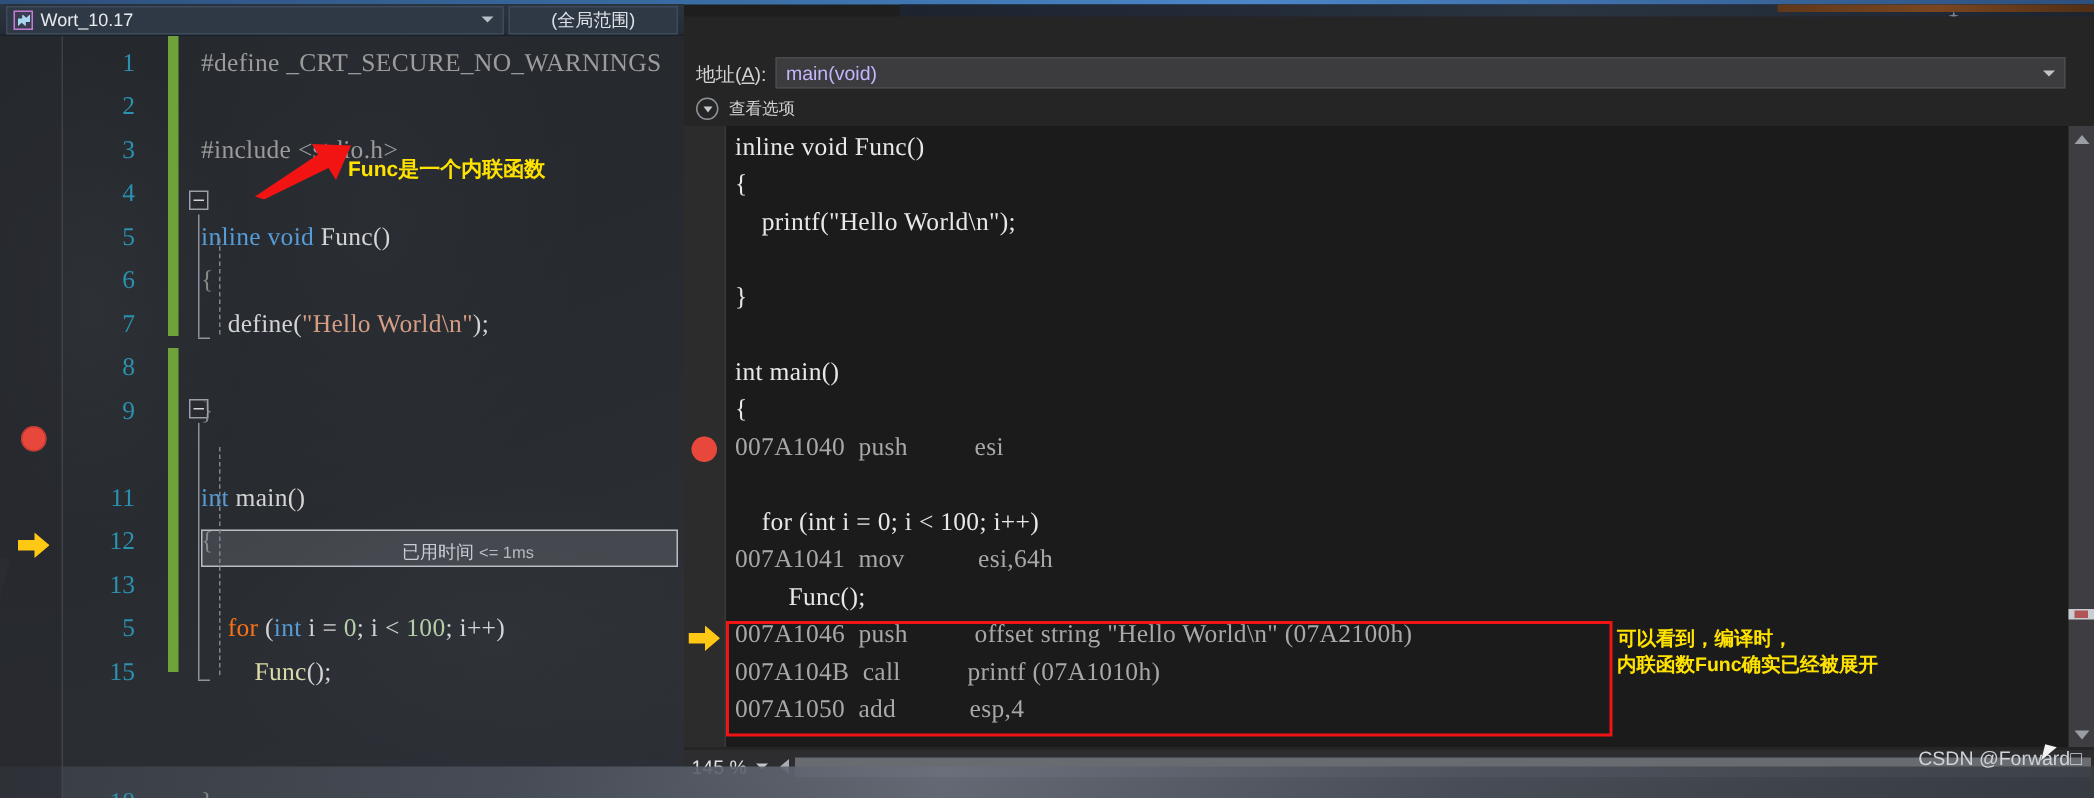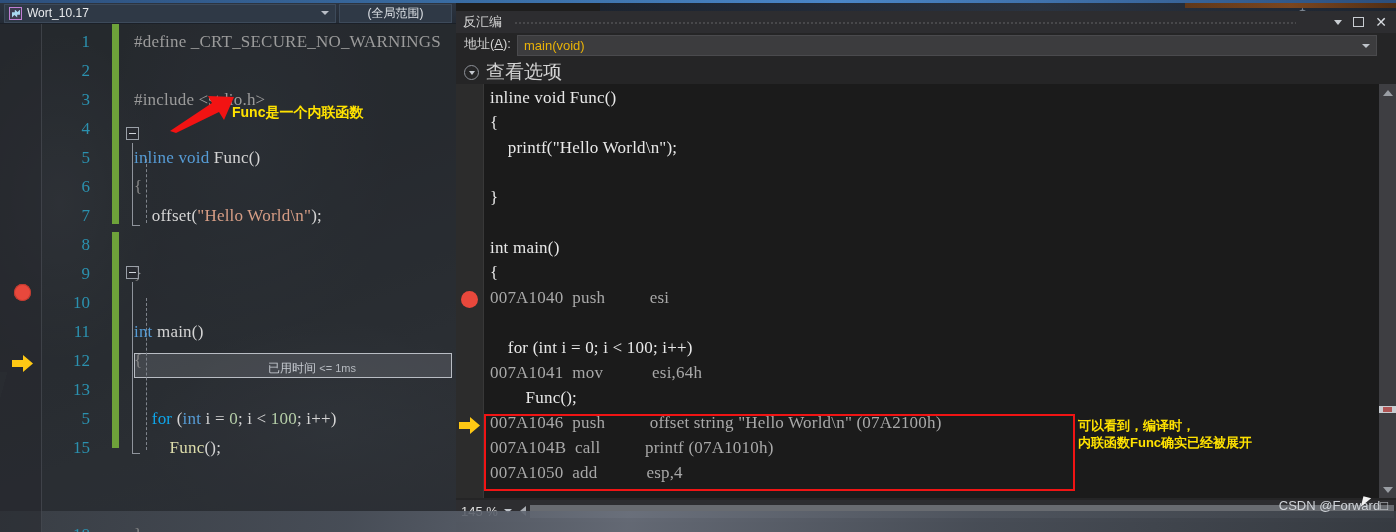--- a/index.html
+++ b/index.html
@@ -118,21 +118,21 @@
     color:#2b91af; font-size:17px;
     font-family:"Liberation Serif", serif;
   }
   .code {
     position:absolute; left:134px; white-space:pre;
     font-size:17px; font-family:"Liberation Serif", serif;
     letter-spacing:.2px;
   }
   .c-pre   { color:#9b9b9b; }
   .c-kw    { color:#569cd6; }
-  .c-kw2   { color:#0ea5e9;margin-top:48px; }
+  .c-kw2   { color:#f97316;margin-top:48px; }
   .c-fn    { color:#dcdcaa; }
   .c-plain { color:#d4d4d4; }
   .c-str   { color:#d69d85; }
   .c-num   { color:#b5cea8; }
   .c-punct { color:#d4d4d4; }
   .c-brace { color:#888; }
 
   .fold-box {
     position:absolute; left:126px; width:13px; height:13px;
     border:1px solid #9aa0a8; background:rgba(40,42,48,.6);
@@ -191,47 +191,47 @@
     background-image: radial-gradient(circle, #4a4a4d 0.7px, transparent 0.8px);
     background-size:4px 4px;
   }
   .tb-btns { position:absolute; right:4px; top:0; height:22px; display:flex; align-items:center; gap:11px; padding-right:5px;}
   .tb-caret { width:0;height:0;border-left:4px solid transparent;border-right:4px solid transparent;border-top:5px solid #c9cdd2; }
   .tb-max { width:11px; height:10px; border:1.6px solid #c9cdd2; }
   .tb-close { color:#d8dce1; font-size:14px; line-height:1; font-family:"Liberation Sans", sans-serif; }
 
   #addr-row {
     position:absolute; left:0; top:24px; width:940px; height:24px;
-    display:flex; align-items:flex-start;
+    display:flex; align-items:flex-end;
   }
   #addr-row .lbl { color:#d2d2d2; font-size:13px; margin-left:8px; white-space:nowrap; }
   #addr-row .lbl u { text-decoration:underline; }
   .addr-combo {
     position:relative; margin-left:6px; width:860px; height:21px;
     background:#3c3c3e; border:1px solid #4a4a4d; display:flex; align-items:center;
   }
-  .addr-combo .val { color:#eab308; font-size:13px; margin-left:6px; }
+  .addr-combo .val { color:#c4b5fd; font-size:13px; margin-left:6px; }
   .addr-combo .car {
     position:absolute; right:6px; top:50%; transform:translateY(-50%);
     width:0;height:0;border-left:4px solid transparent;border-right:4px solid transparent;border-top:4px solid #bfc4ca;
   }
 
   #viewopts {
     position:absolute; left:0; top:50px; width:940px; height:22px;
     display:flex; align-items:center;
   }
   .chev-circle {
     width:15px; height:15px; border-radius:50%; border:1px solid #8d9198;
     margin-left:8px; display:flex; align-items:center; justify-content:center;
   }
   .chev-circle::after{
     content:""; width:0;height:0;border-left:3.5px solid transparent;
     border-right:3.5px solid transparent;border-top:4px solid #c6cad0; margin-top:1px;
   }
-  #viewopts .lbl { color:#d2d2d2; font-size:19px; margin-left:7px; }
+  #viewopts .lbl { color:#d2d2d2; font-size:11px; margin-left:7px; }
 
   #disasm-body {
     position:absolute; left:0; top:73px; width:940px; height:414px;
     background:#1b1b1b; overflow:hidden;
   }
   .d-gutter {
     position:absolute; left:0; top:0; width:28px; height:414px;
     background:#2c2c2c; border-right:1px solid #383838;
   }
   .dline {
@@ -384,33 +384,29 @@
         <div class="cl" style="top: 119px;">
           <span class="lno">5</span>
           <span class="code"><span class="c-kw">inline</span><span class="c-plain"> </span><span class="c-kw">void</span><span class="c-plain"> </span><span class="c-plain">Func</span><span class="c-punct">()</span></span>
         </div>
         <div class="cl" style="top: 148px;">
           <span class="lno">6</span>
           <span class="code"><span class="c-brace">{</span></span>
         </div>
         <div class="cl" style="top: 177px;">
           <span class="lno">7</span>
-          <span class="code"><span class="c-plain">    offset(</span><span class="c-str">"Hello World\n"</span><span class="c-plain">);</span></span>
+          <span class="code"><span class="c-plain">    define(</span><span class="c-str">"Hello World\n"</span><span class="c-plain">);</span></span>
         </div>
         <div class="cl" style="top: 206px;">
           <span class="lno">8</span>
           <span class="code"></span>
         </div>
         <div class="cl" style="top: 235px;">
           <span class="lno">9</span>
           <span class="code"><span class="c-brace">}</span></span>
-        </div>
-        <div class="cl" style="top: 264px;">
-          <span class="lno">10</span>
-          <span class="code"></span>
         </div>
         <div class="cl" style="top: 293px;">
           <span class="lno">11</span>
           <span class="code"><span class="c-kw">int</span><span class="c-plain"> </span><span class="c-plain">main</span><span class="c-punct">()</span></span>
         </div>
         <div class="cl" style="top: 322px;">
           <span class="lno">12</span>
           <span class="code"><span class="c-brace">{</span></span>
         </div>
         <div class="cl" style="top: 351px;">
@@ -439,29 +435,20 @@
     <div class="ann-arrow-left">
       <svg width="68" height="42" viewBox="0 0 68 42">
         <path d="M2 40 L44 12 L40 5 L66 6 L56 29 L51 21 L8 42 Z" fill="#f21313"></path>
       </svg>
     </div>
     <div class="ann-text-left">Func是一个内联函数</div>
   </div>
 
   <div id="disasm-window">
 
-    <div id="disasm-titlebar">
-      <span class="title">反汇编</span>
-      <span class="tb-dots"></span>
-      <span class="tb-btns">
-        <span class="tb-caret"></span>
-        <span class="tb-max"></span>
-        <span class="tb-close">✕</span>
-      </span>
-    </div>
 
     <div id="addr-row">
       <span class="lbl">地址(<u>A</u>):</span>
       <span class="addr-combo">
         <span class="val">main(void)</span>
         <span class="car"></span>
       </span>
     </div>
 
     <div id="viewopts">

